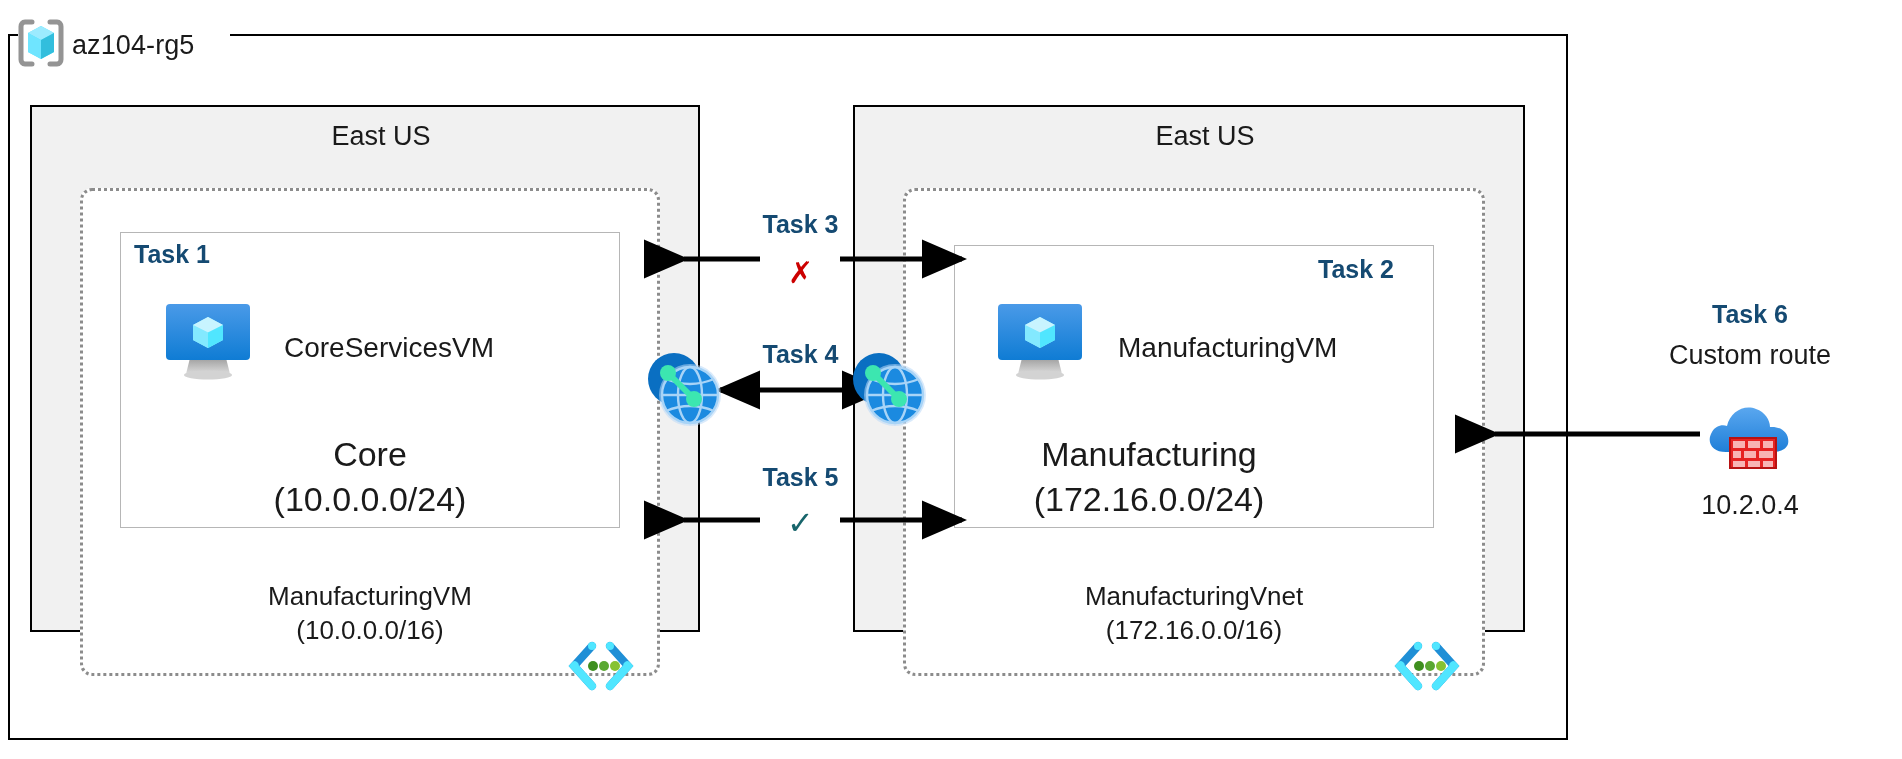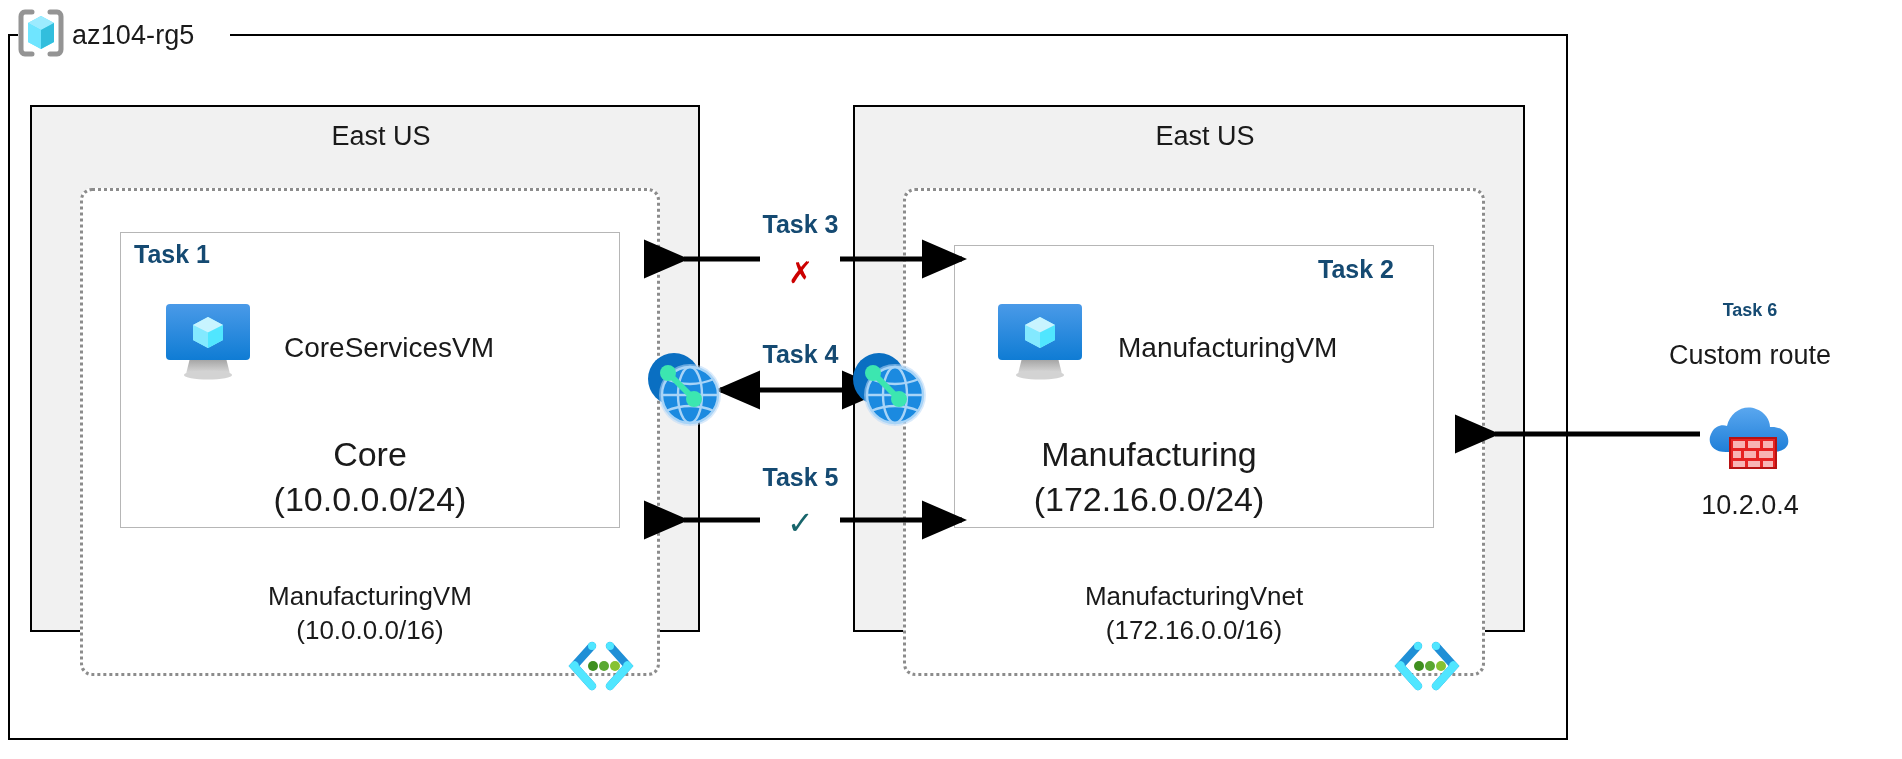--- a/index.html
+++ b/index.html
@@ -36,21 +36,21 @@
     left: 18px;
     top: 14px;
     height: 42px;
     width: 212px;
     background: #ffffff;
     z-index: 3;
   }
   .rg-label-wrap {
     position: absolute;
     left: 18px;
-    top: 7px;
+    top: 17px;
     height: 56px;
     display: flex;
     align-items: center;
     gap: 8px;
     z-index: 4;
   }
   .rg-label-text {
     font-size: 27px;
     color: #1a1a1a;
     letter-spacing: 0.1px;
@@ -124,21 +124,21 @@
     font-size: 28px;
     color: #1a1a1a;
     white-space: nowrap;
   }
 
   
   .fw-title {
     position: absolute;
     text-align: center;
     white-space: nowrap;
-    font-size: 18px;
+    font-size: 25px;
     font-weight: bold;
     color: #154A72;
   }
   .fw-sub {
     position: absolute;
     text-align: center;
     white-space: nowrap;
     font-size: 27px;
     color: #1a1a1a;
   }

